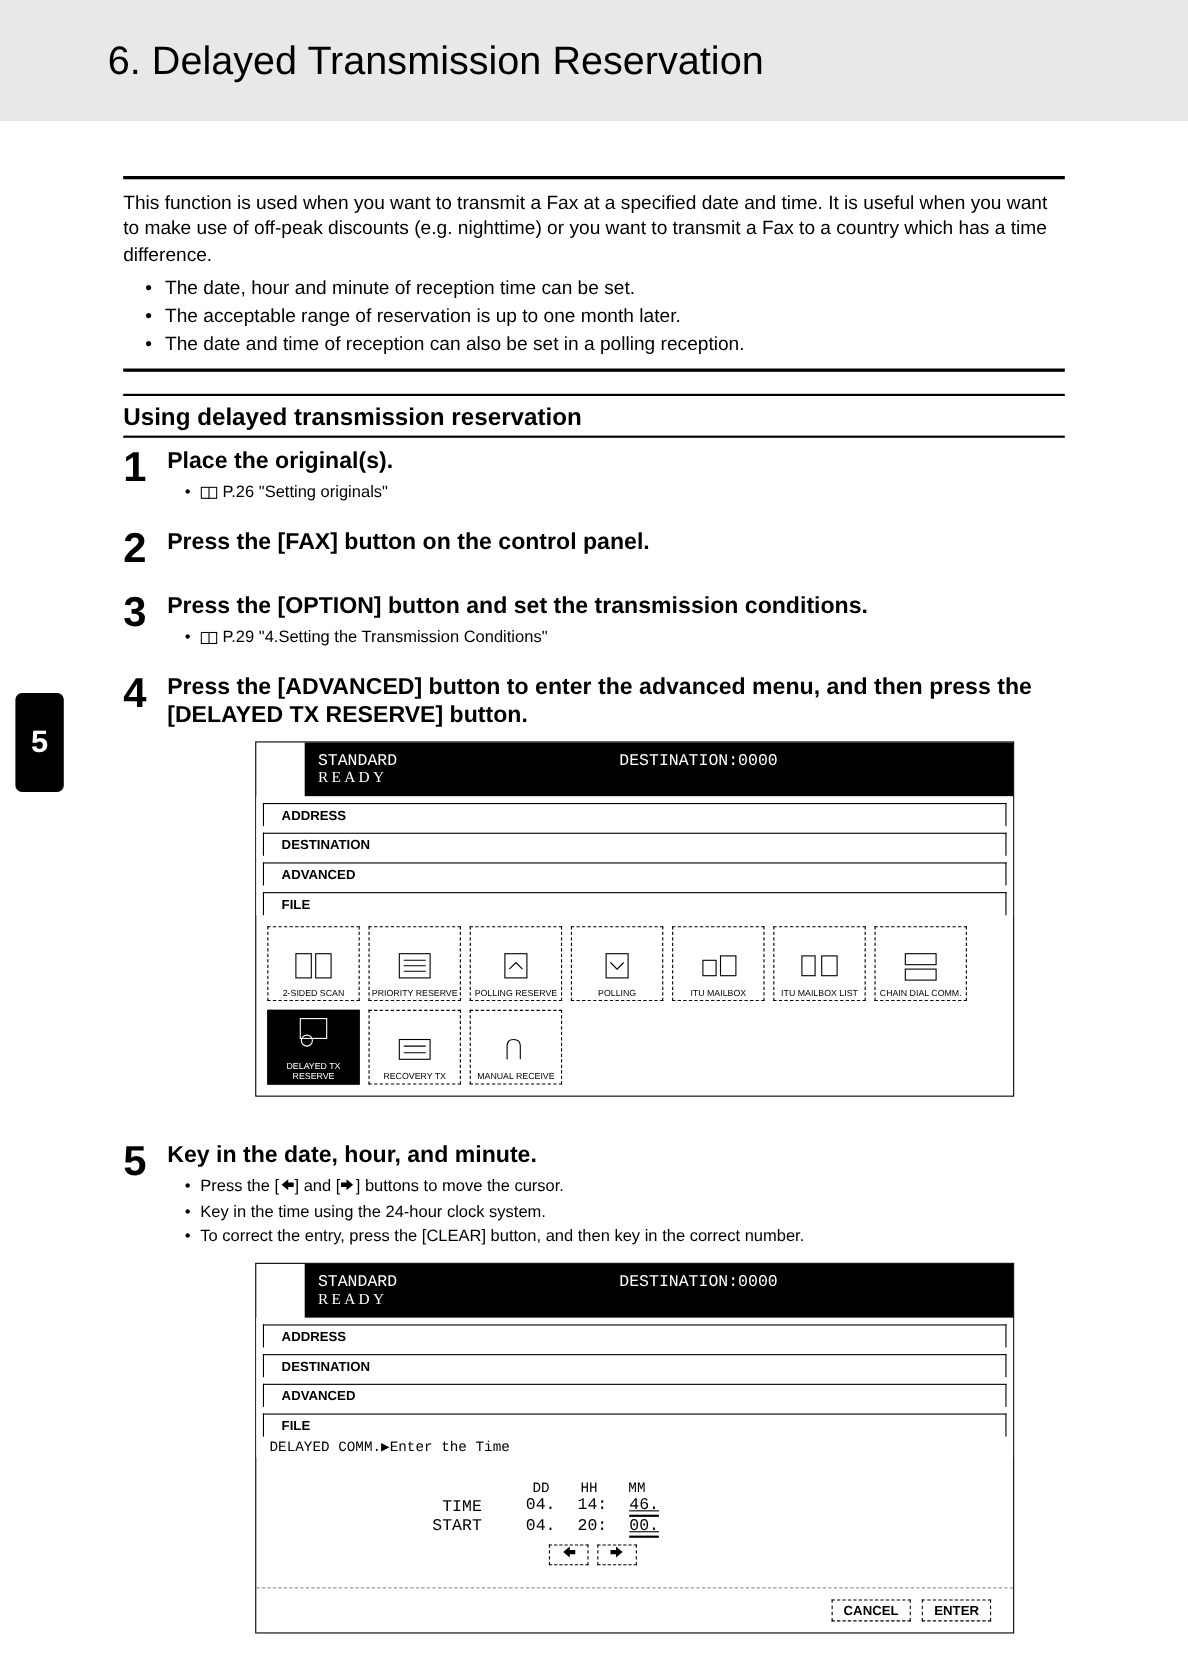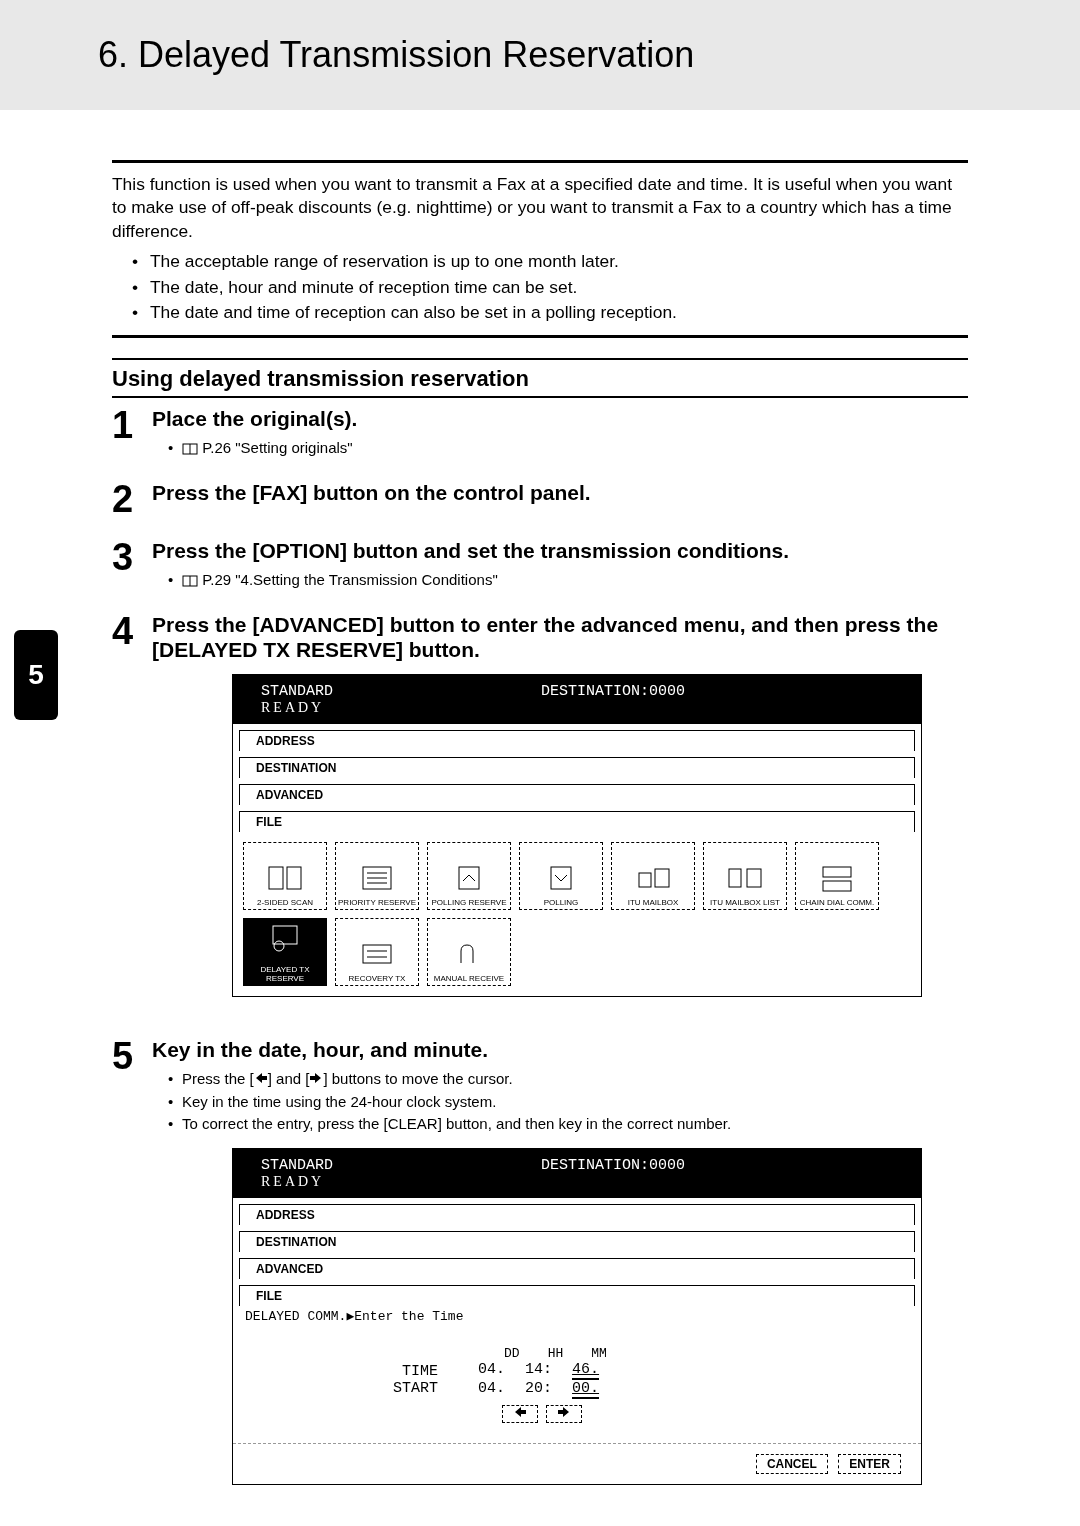--- a/index.html
+++ b/index.html
@@ -19,35 +19,35 @@
 .step-num { font-size: 38px; font-weight: bold; width: 40px; line-height: 1; padding-top: 0; }
 .step-body { flex: 1; }
 .step-title { font-size: 21px; font-weight: bold; line-height: 1.2; }
 .sub { list-style: none; padding-left: 16px; margin-top: 6px; }
 .sub li { font-size: 15px; position: relative; padding-left: 14px; line-height: 1.5; }
 .sub li::before { content: "•"; position: absolute; left: 0; }
 .ref { display: inline-block; }
 .ref svg { vertical-align: -2px; }
 .side-tab { position: absolute; left: 14px; top: 630px; width: 44px; height: 90px; background: #000; color: #fff; border-radius: 6px; display: flex; align-items: center; justify-content: center; font-size: 28px; font-weight: bold; }
 .screenshot { margin: 12px 0 20px 80px; width: 690px; border: 1px solid #000; }
-.scr-head { background: #000; color: #fff; padding: 8px 28px; font-family: "Courier New", monospace; }
+.scr-head { background: #000; color: #fff; padding: 8px 12px; font-family: "Courier New", monospace; margin-left: 44px; }
 .scr-stdline { display: flex; justify-content: space-between; font-size: 15px; }
 .scr-ready { font-family: serif; font-size: 14px; letter-spacing: 3px; }
 .scr-tabs { display: flex; gap: 6px; background: #fff; padding: 6px 6px 0 6px; flex-direction: column; }
 .scr-tab { border: 1px solid #000; border-bottom: none; padding: 3px 16px; font-size: 12px; font-weight: bold; font-family: Arial; }
 .scr-body { padding: 10px; }
 .opt-grid { display: flex; flex-wrap: wrap; gap: 8px; }
 .opt { width: 84px; height: 68px; border: 1px dashed #000; display: flex; flex-direction: column; align-items: center; justify-content: flex-end; font-size: 8px; text-align: center; padding: 2px; }
 .opt.selected { background: #000; color: #fff; border: 1px solid #000; gap: 12px; }
 .opt-icon { width: 48px; height: 40px; display: flex; align-items: center; justify-content: center; }
 .scr-prompt { font-family: "Courier New", monospace; font-size: 13px; padding: 2px 12px; background: #fff; }
 .time-panel { display: flex; gap: 40px; padding: 20px 160px; font-family: "Courier New", monospace; font-size: 15px; }
 .time-labels { text-align: right; }
 .time-grid { }
-.time-hdr { display: flex; gap: 28px; font-size: 13px; padding-left: 6px; margin-left: 20px; }
+.time-hdr { display: flex; gap: 28px; font-size: 13px; padding-left: 6px; }
 .time-row { display: flex; gap: 20px; }
 .time-cell.hl { border-bottom: 2px solid #000; text-decoration: underline; }
 .arrow-row { display: flex; gap: 8px; justify-content: center; margin-top: 6px; }
 .arrow-btn { border: 1px dashed #000; padding: 0 10px; font-size: 14px; }
 .btn-row { text-align: right; padding: 10px 20px; border-top: 1px dashed #999; }
 .s-btn { border: 1px dashed #000; padding: 2px 10px; font-size: 12px; font-weight: bold; margin-left: 6px; display: inline-block; }
 .footer { position: absolute; bottom: 24px; left: 38px; display: flex; align-items: center; gap: 20px; }
 .page-num { background: #701a75; color: #fff; font-size: 26px; font-weight: bold; padding: 8px 14px; }
 .footer-text { font-size: 13px; letter-spacing: 0.5px; }
 .arrow-glyph { display: inline-block; width: 14px; height: 12px; }
@@ -61,22 +61,22 @@
     <div class="title">6. Delayed Transmission Reservation</div>
   </div>
 
   <div class="side-tab">5</div>
 
   <div class="content">
 
     <div class="hr-thick">
       <p class="intro">This function is used when you want to transmit a Fax at a specified date and time. It is useful when you want to make use of off-peak discounts (e.g. nighttime) or you want to transmit a Fax to a country which has a time difference.</p>
       <ul>
+        <li>The date, hour and minute of reception time can be set.</li>
         <li>The acceptable range of reservation is up to one month later.</li>
-        <li>The date, hour and minute of reception time can be set.</li>
         <li>The date and time of reception can also be set in a polling reception.</li>
       </ul>
     </div>
 
     <div class="section-title">Using delayed transmission reservation</div>
 
     <div class="steps">
 
       <div class="step">
         <div class="step-num">1</div>

